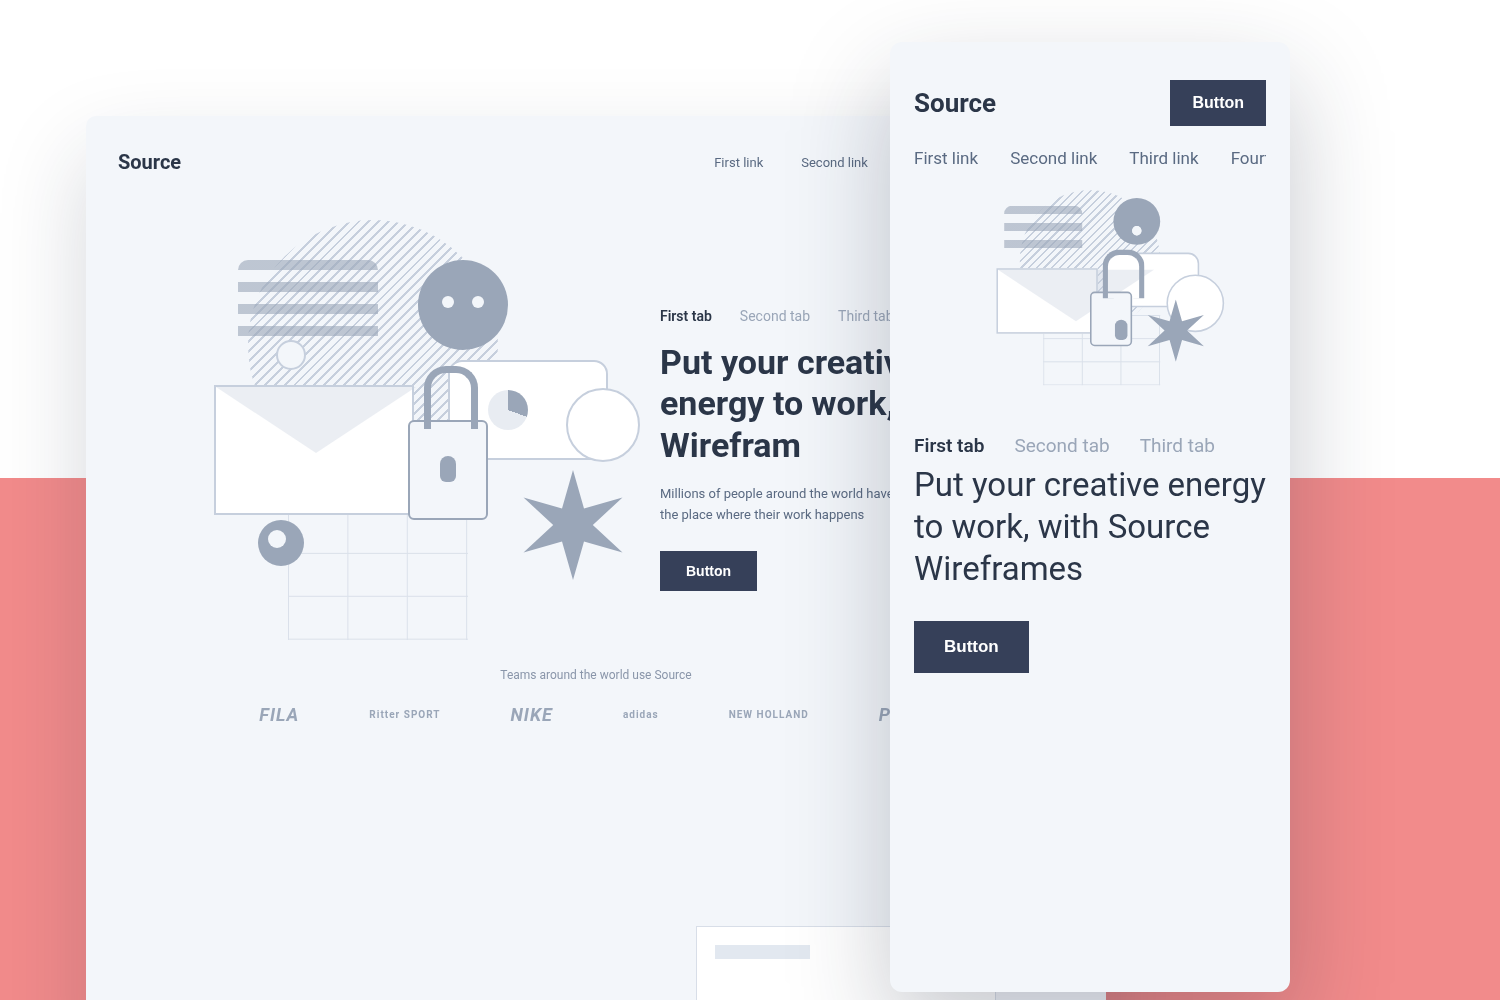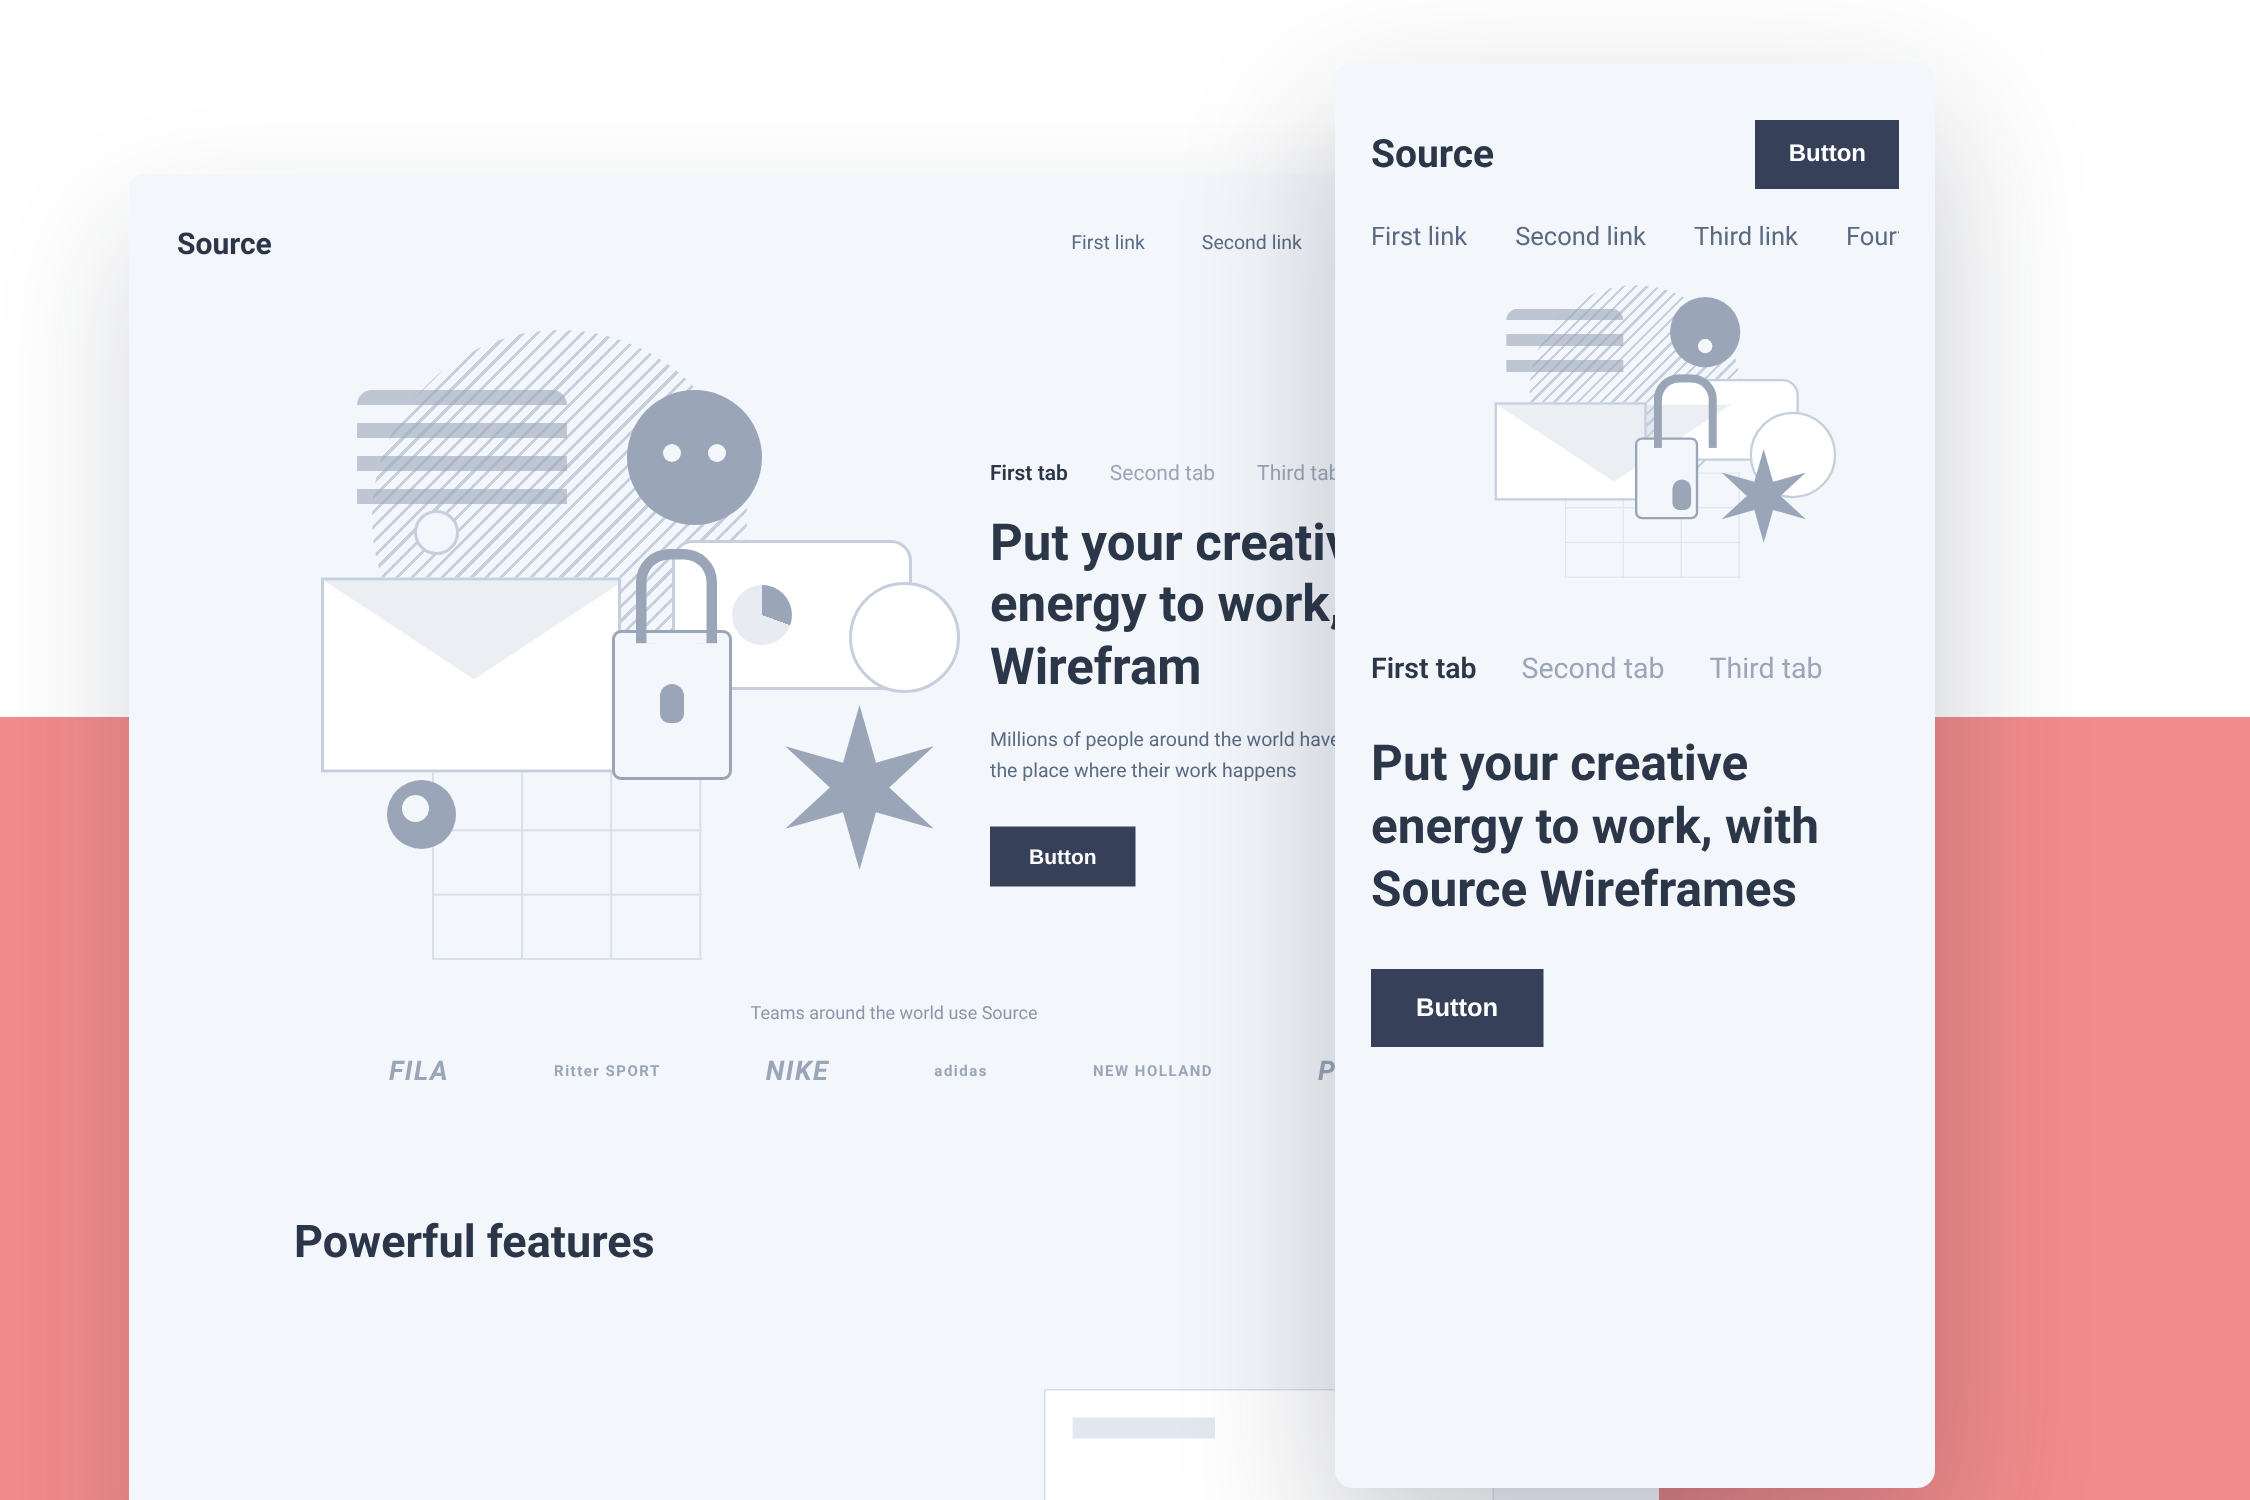--- a/index.html
+++ b/index.html
@@ -81,21 +81,21 @@
   }
   .m-top { display:flex; align-items:center; justify-content:space-between; }
   .m-logo { font-size: 26px; font-weight: 700; color:#2b3648;}
   .m-btn { background:#364059;color:#fff;font-weight:700;font-size:16px;padding:14px 22px;border:none;cursor:pointer;}
   .m-nav { display:flex; gap:32px; margin-top:22px; white-space:nowrap; overflow:hidden; }
   .m-nav a { font-size:17px; color:#5a6a82; text-decoration:none; cursor:pointer;}
   .m-illus{position:relative;width:260px;height:230px;margin:30px auto 0;transform:scale(.78);transform-origin:top center;}
   .m-tabs{display:flex;gap:30px;margin-top:6px;}
   .m-tabs span{font-size:19px;color:#9aa6b8;cursor:pointer;}
   .m-tabs span.active{color:#2b3648;font-weight:600;}
-  .m-title{font-size:33px;font-weight:700;color:#2b3648;line-height:1.28;margin-top:32px;}
+  .m-title{font-size:33px;font-weight:400;color:#2b3648;line-height:1.28;margin-top:7px;}
   .m-sub{font-size:18px;color:#5a6a82;line-height:1.55;margin-top:24px;}
   .m-cta{margin-top:30px;}
   .m-cta button{background:#364059;color:#fff;font-weight:700;font-size:17px;padding:16px 30px;border:none;cursor:pointer;}
 </style>
 </head>
 <body>
 
 <div class="red-band"></div>
 
 <div class="desktop">
@@ -144,21 +144,20 @@
     <div class="d-logos">
       <span class="lg">FILA</span>
       <span class="lg sm">Ritter SPORT</span>
       <span class="lg">NIKE</span>
       <span class="lg sm">adidas</span>
       <span class="lg sm">NEW HOLLAND</span>
       <span class="lg">PUMA</span>
     </div>
   </div>
 
-  <h2 class="d-features-title">Powerful features</h2>
   <div class="d-placeholder">
       <div class="bar"></div>
     </div>
 </div>
 
 <div class="mobile">
   <div class="m-top">
     <div class="m-logo">Source</div>
     <button class="m-btn">Button</button>
   </div>

